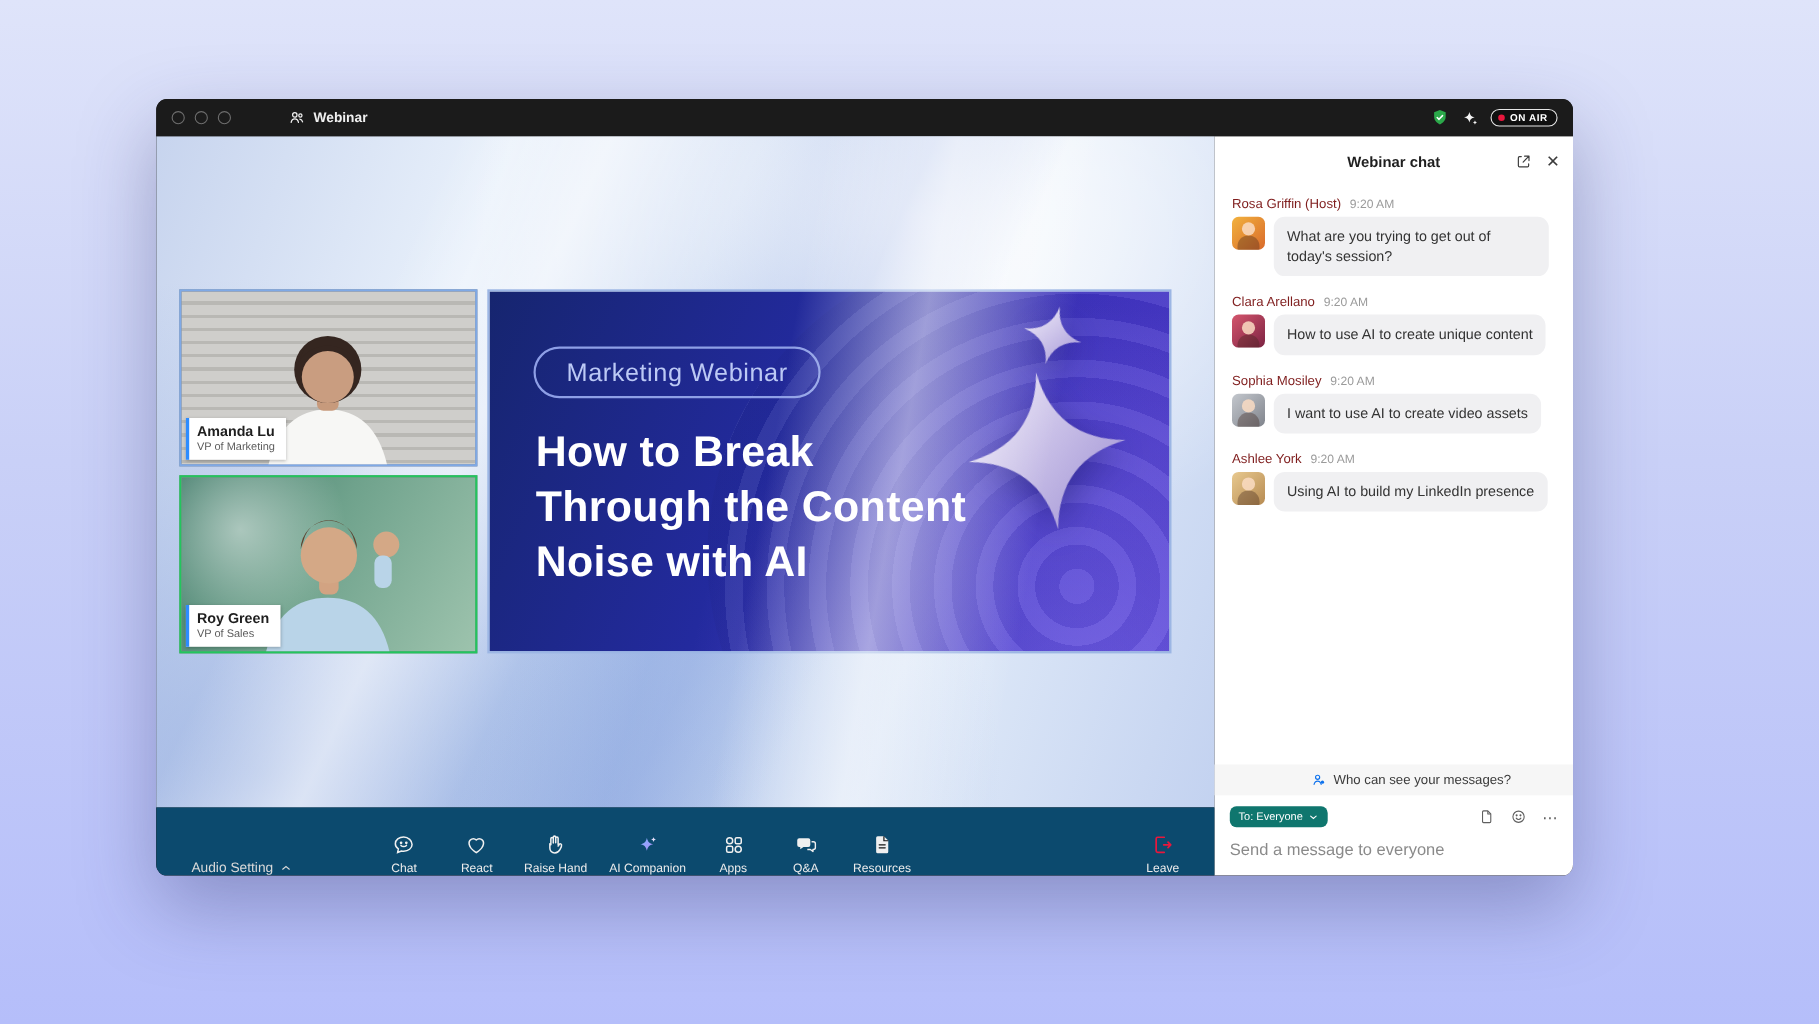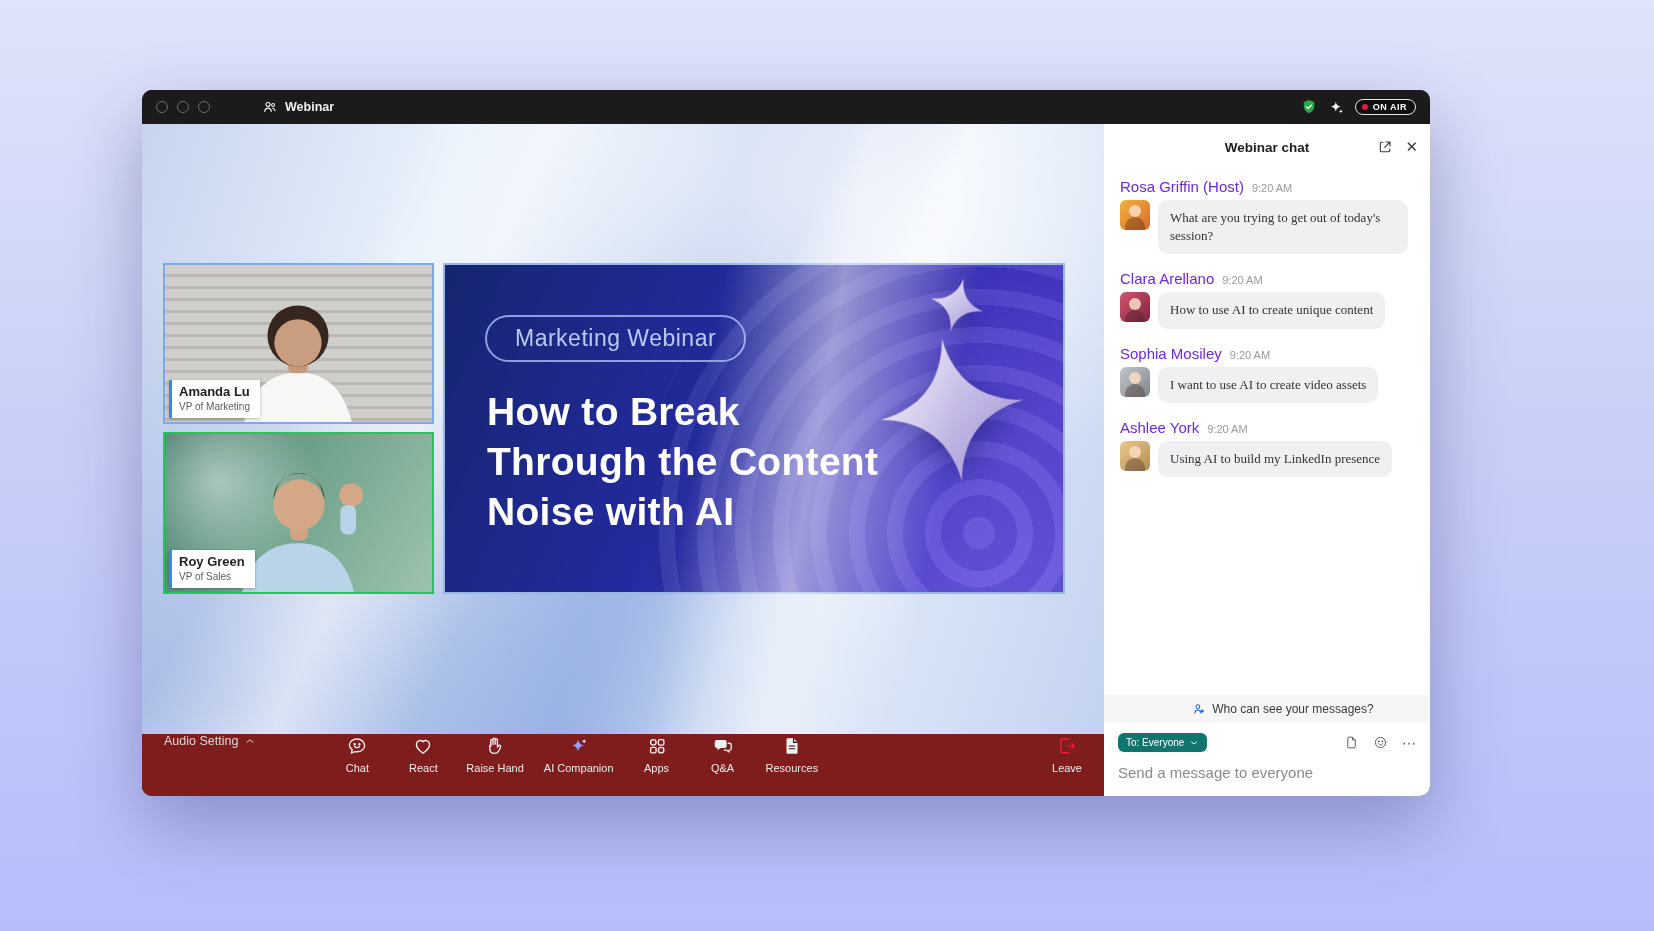--- a/index.html
+++ b/index.html
@@ -75,48 +75,48 @@
     border:2px solid #8e9fe6; border-radius:26px; padding:8px 28px;
     color:#bcc9f5; font-size:23px; letter-spacing:.5px; font-weight:400;
   }
   .slide-title { position:absolute; left:42px; top:122px; color:#ffffff; font-size:39px; font-weight:700; line-height:1.28; letter-spacing:.3px; }
   .slide-title span { display:block; }
   .spark { position:absolute; filter: drop-shadow(0 10px 16px rgba(20,20,90,.45)); }
   .spark-small { right:78px; top:12px; width:56px; height:56px; transform:rotate(14deg); }
   .spark-large { right:36px; top:70px; width:150px; height:150px; transform:rotate(-8deg); }
 
   
-  .toolbar { flex:0 0 62px; background:#7f1d1d; display:flex; align-items:flex-start; padding:0 22px; position:relative; }
+  .toolbar { flex:0 0 62px; background:#0c4a6e; display:flex; align-items:flex-end; padding:0 32px; position:relative; }
   .audio-setting { display:flex; align-items:center; gap:6px; color:#d9d9d9; font-size:12.5px; cursor:pointer; }
   .tb-group { display:flex; align-items:flex-end; gap:20px; margin-left:78px; }
   .tb-btn { display:flex; flex-direction:column; align-items:center; gap:4px; min-width:46px; cursor:pointer; }
   .tb-icon { height:24px; display:flex; align-items:center; justify-content:center; }
   .tb-label { color:#ececec; font-size:11px; white-space:nowrap; }
   .leave-btn { margin-left:auto; display:flex; flex-direction:column; align-items:center; gap:4px; cursor:pointer; }
 
   
   .chat-panel { width:326px; background:#ffffff; display:flex; flex-direction:column; min-height:0; }
   .chat-header { flex:0 0 46px; display:flex; align-items:center; justify-content:center; position:relative; }
   .chat-title { font-size:13.5px; font-weight:700; color:#1f1f1f; }
   .chat-header-icons { position:absolute; right:12px; top:0; height:100%; display:flex; align-items:center; gap:12px; color:#3c3c3c; }
   .hdr-icon { cursor:pointer; display:flex; align-items:center; font-size:15px; color:#3c3c3c; }
 
   .chat-messages { flex:1; overflow:hidden; padding:8px 16px 0 16px; display:flex; flex-direction:column; gap:16px; }
   .msg-head { display:flex; align-items:baseline; gap:8px; margin-bottom:5px; }
-  .msg-sender { font-size:15px; color:#6d28d9; font-weight:500; }
+  .msg-sender { font-size:12px; color:#7f1d1d; font-weight:500; }
   .msg-time { font-size:11px; color:#9a9a9a; }
   .msg-row { display:flex; gap:8px; align-items:flex-start; }
   .avatar { width:30px; height:30px; border-radius:6px; flex:0 0 30px; position:relative; overflow:hidden; }
   .avatar::after { content:""; position:absolute; left:50%; top:58%; transform:translateX(-50%); width:20px; height:20px; border-radius:50% 50% 0 0; background:rgba(60,35,25,.35); }
   .avatar::before { content:""; position:absolute; left:50%; top:18%; transform:translateX(-50%); width:12px; height:12px; border-radius:50%; background:rgba(250,220,195,.85); z-index:1; }
   .av-0 { background:linear-gradient(135deg,#f2b23e,#d96a2b); }
   .av-1 { background:linear-gradient(135deg,#d4556d,#7c2342); }
   .av-2 { background:linear-gradient(135deg,#bfc3c9,#7e8階); background:linear-gradient(135deg,#c3c7cd,#80848c); }
   .av-3 { background:linear-gradient(135deg,#e8c98f,#b78b52); }
-  .bubble { background:#f0f0f2; border-radius:10px; padding:9px 12px; font-size:13px; color:#333; line-height:1.4; max-width:250px;font-family:Liberation Serif, serif; }
+  .bubble { background:#f0f0f2; border-radius:10px; padding:9px 12px; font-size:13px; color:#333; line-height:1.4; max-width:250px; }
 
   .privacy-bar { flex:0 0 28px; background:#f6f6f6; display:flex; align-items:center; justify-content:center; gap:6px; font-size:12px; color:#3a3a3a;padding-left:32px; }
 
   .compose { padding:10px 14px 14px 14px; }
   .compose-top { display:flex; align-items:center; }
   .to-pill { display:inline-flex; align-items:center; gap:5px; background:#0f766e; border:none; color:#fff; font-size:10px; font-family:inherit; padding:4px 8px; border-radius:6px; cursor:pointer; }
   .compose-icons { margin-left:auto; display:flex; align-items:center; gap:14px; color:#5f5f5f; }
   .c-icon { cursor:pointer; display:flex; align-items:center; font-size:14px; }
   .compose-input { width:100%; border:none; outline:none; margin-top:12px; font-size:15px; color:#333; font-family:inherit; background:transparent; }
   .compose-input::placeholder { color:#8a8a8a; }

